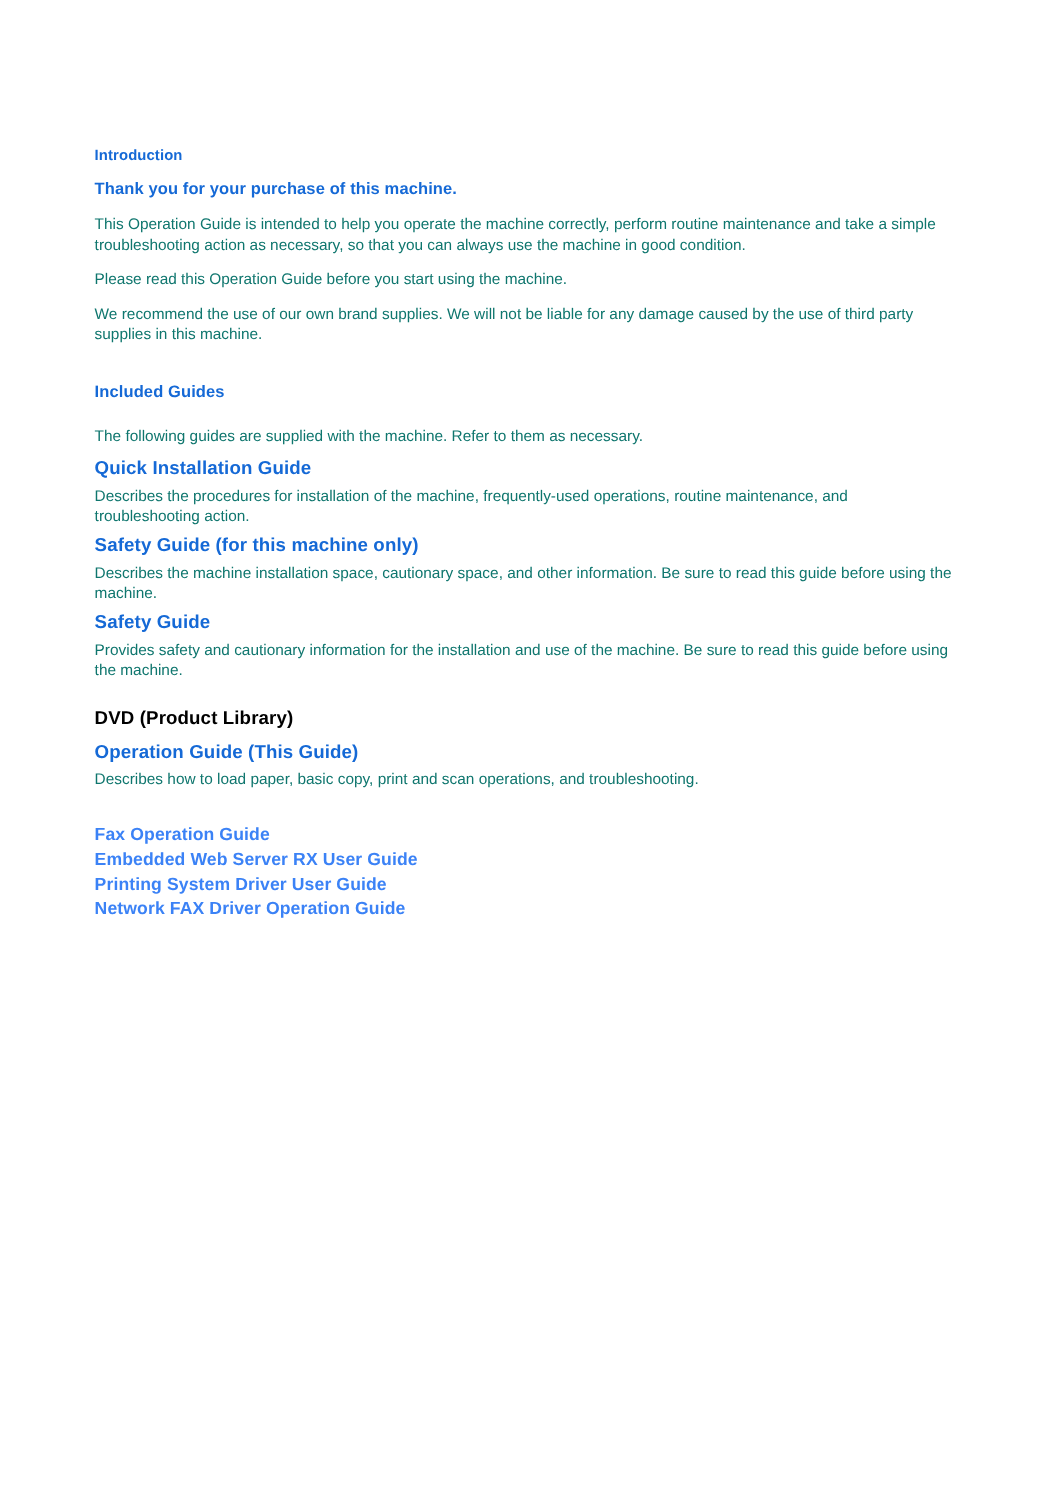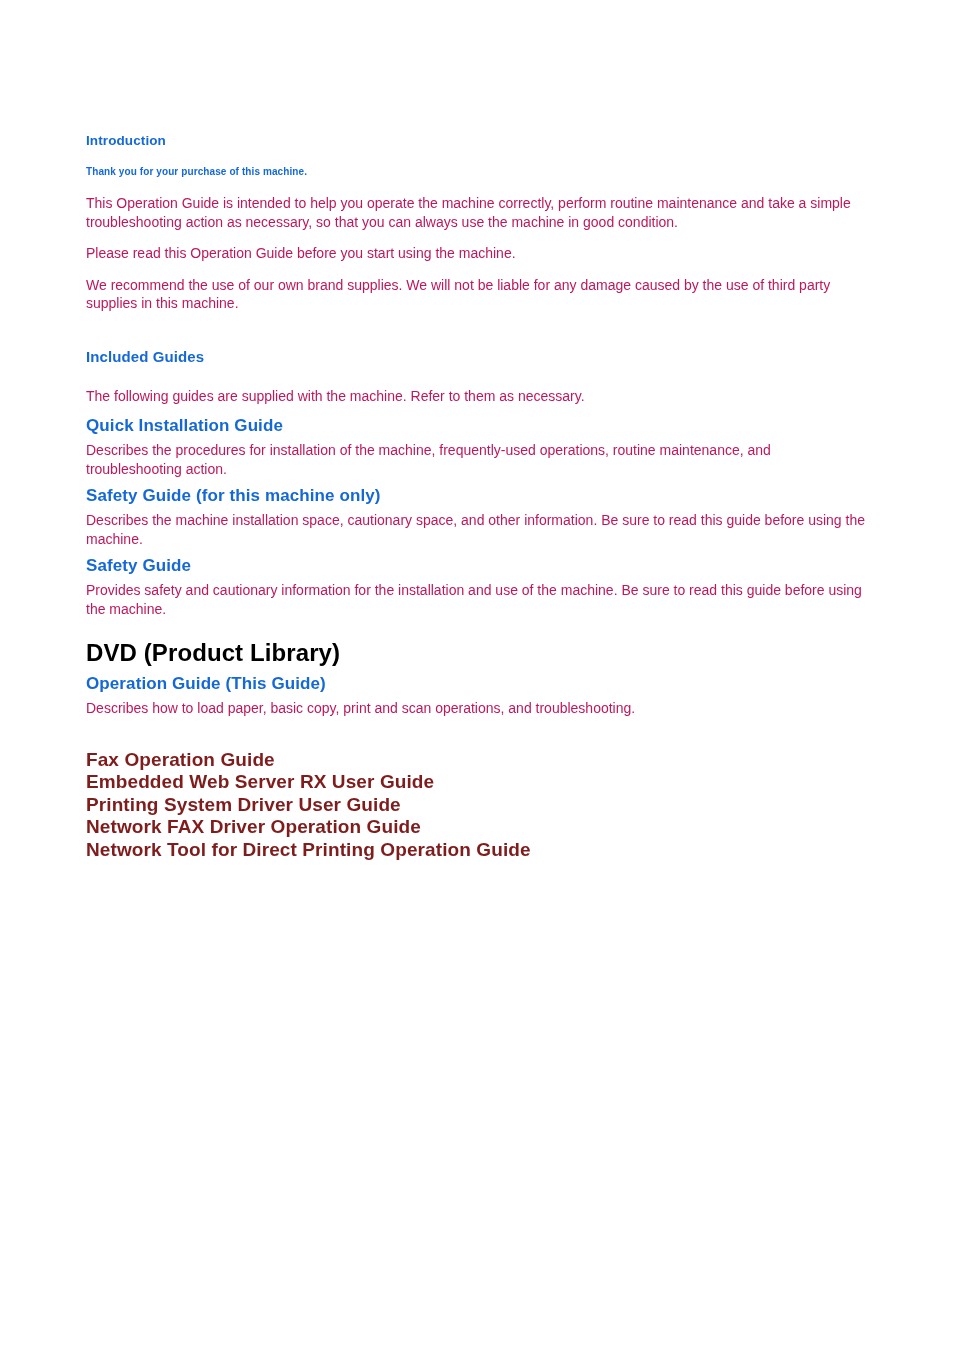--- a/index.html
+++ b/index.html
@@ -32,79 +32,79 @@
   
   .h-section {           
     font-size: 13.5px;
     font-weight: bold;
     color: #1569d6;
     line-height: 16px;
     margin: 0 0 14px 0;
     letter-spacing: 0.1px;
   }
   .h-lead {              
-    font-size: 10px;
+    font-size: 15px;
     font-weight: bold;
     color: #1569d6;
     line-height: 17px;
     margin: 0 0 14px 0;
     letter-spacing: 0.1px;
   }
   .h-major {             
     font-size: 15px;
     font-weight: bold;
     color: #1569d6;
     line-height: 27px;
     margin: 30px 0 17px 0;
     letter-spacing: 0.1px;
   }
   .h-major-black {       
-    font-size: 24px;
+    font-size: 17px;
     font-weight: bold;
     color: #000000;
     line-height: 21px;
     margin: 24px 0 13px 0;
     letter-spacing: 0.1px;
   }
   .h-sub {               
     font-size: 17px;
     font-weight: bold;
     color: #1569d6;
     line-height: 16px;
     margin: 0 0 7px 0;
     letter-spacing: 0.1px;
   }
 
   
   p.body {
     font-size: 14px;
     font-weight: normal;
-    color: #be185d;
+    color: #0f766e;
     line-height: 18.5px;
     margin: 0 0 13px 0;
   }
 
   
   .guide-block {
     margin-bottom: 10px;
   }
   .guide-block p.body {
     margin-bottom: 0;
   }
 
   
   .guide-list {
     list-style: none;
     margin: 31px 0 0 0;
     padding: 0;
   }
   .guide-list li {
-    font-size: 19px;
+    font-size: 16px;
     font-weight: bold;
-    color: #7f1d1d;
+    color: #3b82f6;
     line-height: 22.5px;
     letter-spacing: 0.1px;
   }
 </style>
 </head>
 <body>
 
 <div class="page">
   <div class="content">
 
@@ -142,17 +142,16 @@
     <div class="guide-block">
       <h3 class="h-sub">Operation Guide (This Guide)</h3>
       <p class="body">Describes how to load paper, basic copy, print and scan operations, and troubleshooting.</p>
     </div>
 
     <ul class="guide-list">
       <li>Fax Operation Guide</li>
       <li>Embedded Web Server RX User Guide</li>
       <li>Printing System Driver User Guide</li>
       <li>Network FAX Driver Operation Guide</li>
-      <li>Network Tool for Direct Printing Operation Guide</li>
     </ul>
 
   </div>
 </div>
 
 </body></html>

